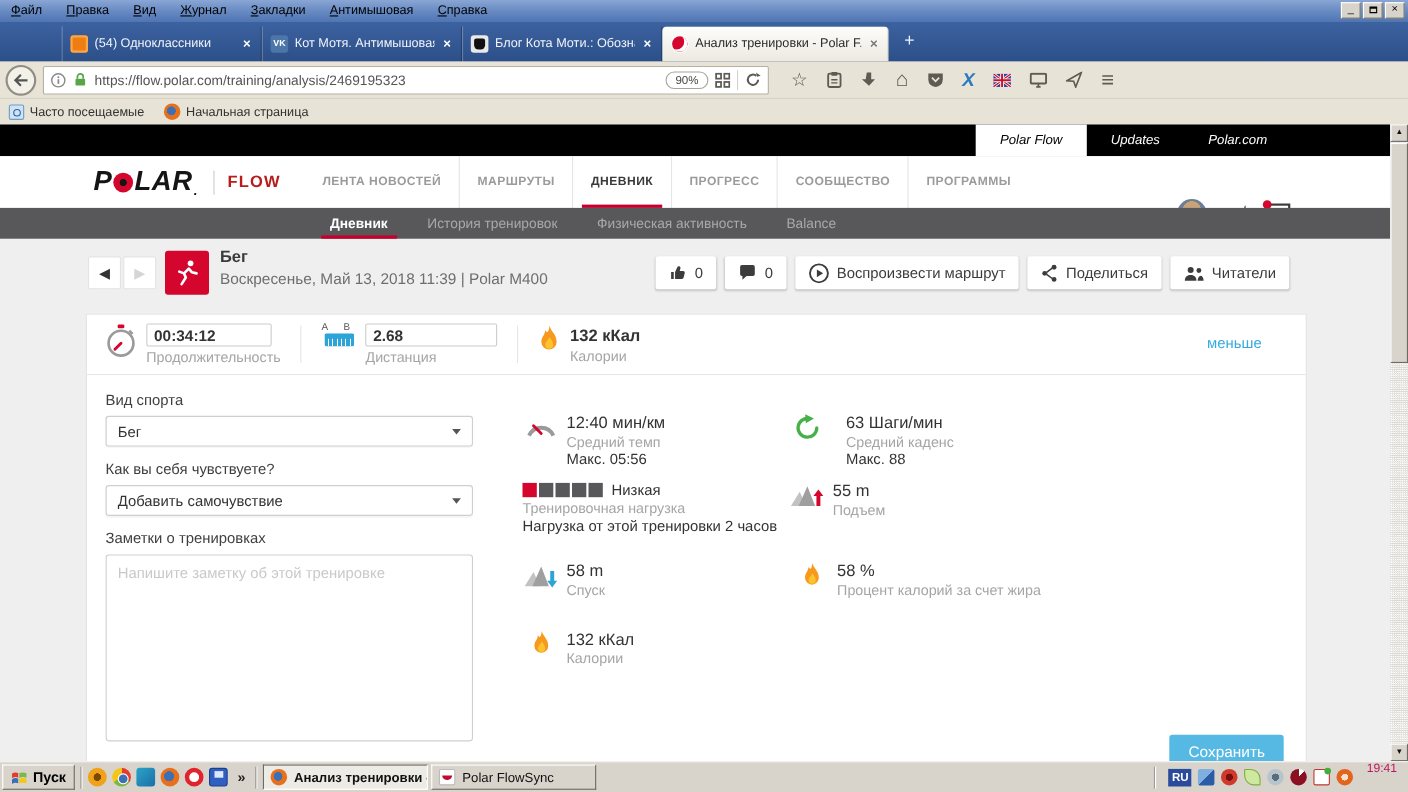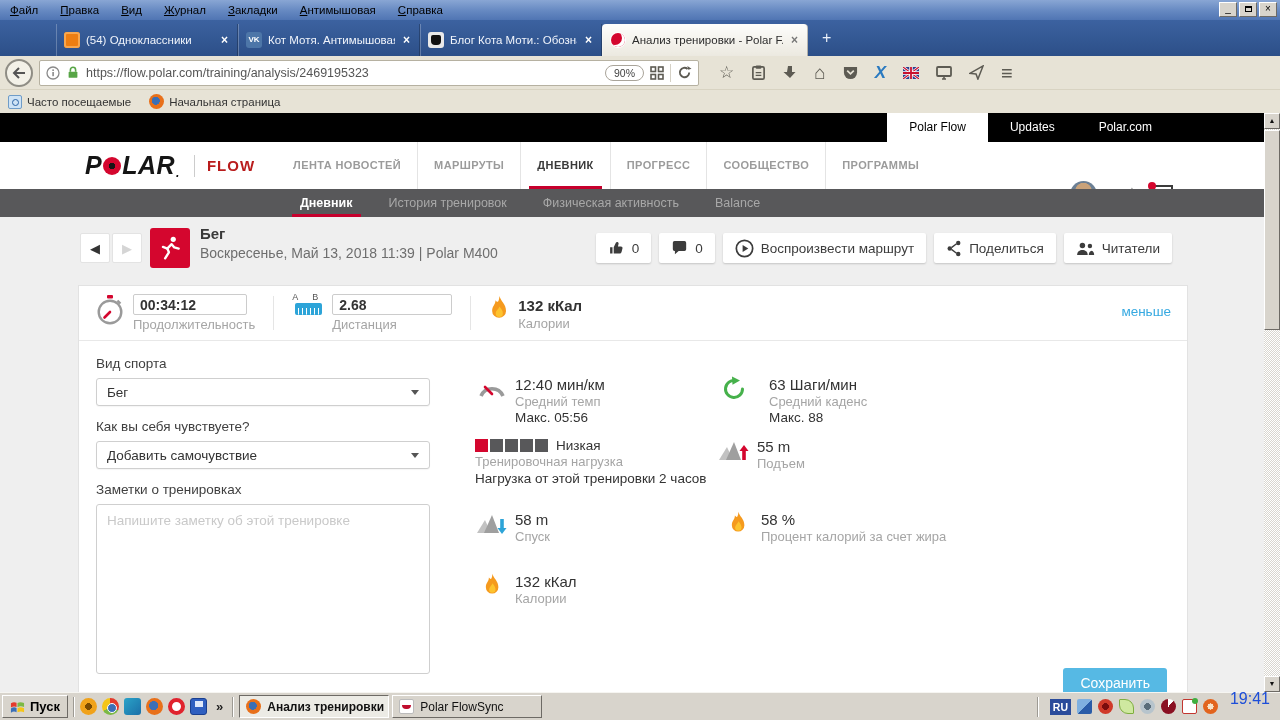--- a/index.html
+++ b/index.html
@@ -47,21 +47,21 @@
   #bookmarksbar { position:absolute; top:90px; left:0; width:1280px; height:23px; background:#e7e3d6; display:flex; align-items:center; gap:18px; padding-left:8px; font-size:11.5px; color:#333; }
   .bm-item { display:flex; align-items:center; gap:5px; }
   .bm-ico1 { width:14px; height:14px; background:#cfe3f5; border:1px solid #6f9cc8; border-radius:2px; position:relative; }
   .bm-ico1::after { content:""; position:absolute; left:3px; top:3px; width:5px; height:5px; border:1.5px solid #2c64a5; border-radius:50%; }
   .ff-ico { width:15px; height:15px; border-radius:50%; background:radial-gradient(circle at 45% 45%, #3b6fb6 0 33%, #e8701a 36% 80%, #f6b02c 100%); }
 
   
   #viewport { position:absolute; top:113px; left:0; width:1280px; height:579px; background:#efefef; overflow:hidden; }
 
   #polar-topbar { position:absolute; top:0; left:0; width:1264px; height:29px; background:#000; display:flex; justify-content:flex-end; padding-right:90px; font-size:12px; }
-  .top-link { color:#fff; padding:0 22px; line-height:29px; }
+  .top-link { color:#fff; padding:0 22px; line-height:29px;font-style:italic; }
   .top-link.active { background:#fff; color:#000; }
 
   #polar-header { position:absolute; top:29px; left:0; width:1264px; height:47px; background:#fff; display:flex; align-items:center; padding-left:85px; }
   #logo { display:flex; align-items:center; font-style:italic; font-weight:bold; font-size:25px; letter-spacing:.5px; color:#151515; }
   .logo-o { width:18px; height:18px; border-radius:50%; margin:0 1px;
     background:radial-gradient(circle at 50% 50%, #151515 0 3px, #d4062e 3.5px 100%); color:transparent; overflow:hidden; font-size:10px; }
   .logo-dot { font-size:12px; align-self:flex-end; margin-left:1px; }
   .flow-sep { width:1px; height:22px; background:#ccc; margin:0 12px 0 14px; }
   #flow-label { font-size:15px; font-weight:bold; color:#b91c1c; letter-spacing:1px; margin-right:22px; }
   #main-nav { display:flex; align-items:center; height:47px; }
@@ -101,21 +101,21 @@
   .sum-group { display:flex; align-items:flex-start; gap:8px; }
   .sum-col { display:flex; flex-direction:column; }
   .sum-input { height:21px; font-size:14px; font-weight:bold; color:#333; border:1px solid #ccc; border-radius:2px; padding:0 6px; font-family:inherit; outline:none; }
   .sum-label { font-size:13px; color:#a5a5a5; margin-top:2px; }
   .sum-div { width:1px; height:34px; background:#e5e5e5; margin:0 18px; }
   .ruler-wrap { display:flex; flex-direction:column; align-items:center; margin-top:-2px; }
   .ab-label { font-size:9px; color:#555; letter-spacing:6px; margin-bottom:1px; white-space:nowrap; }
   .ruler-bar { width:27px; height:12px; background:#2da4d8; border-radius:2px;
     background-image:repeating-linear-gradient(90deg, transparent 0 3px, #fff 3px 4px); background-size:100% 55%; background-position:0 100%; background-repeat:no-repeat; background-color:#2da4d8; }
   .cal-value { font-size:15px; font-weight:bold; color:#333; }
-  #less-link { position:absolute; right:16px; top:18px; font-size:13.5px; color:#36a9e1; }
+  #less-link { position:absolute; right:40px; top:18px; font-size:13.5px; color:#36a9e1; }
 
   
   #form-col { position:absolute; left:17px; top:70px; width:334px; }
   .form-label { font-size:13.5px; color:#3f3f3f; margin-bottom:7px; }
   .select-box { height:28px; border:1px solid #cfcfcf; border-radius:3px; background:#fff; display:flex; align-items:center; padding:0 10px; font-size:13.5px; color:#333; margin-bottom:13px; box-shadow:0 1px 1px rgba(0,0,0,.04); }
   .select-box .sel-text { flex:1; }
   #notes-area { width:334px; height:170px; border:1px solid #cfcfcf; border-radius:3px; padding:8px 10px; font-size:13.5px; font-family:inherit; color:#333; resize:none; outline:none; }
   #notes-area::placeholder { color:#c9c9c9; }
 
   
@@ -163,21 +163,21 @@
   #lang-box { width:21px; height:16px; background:#2a4b9b; color:#fff; font-size:10.5px; font-weight:bold; text-align:center; line-height:16px; }
   .tray-ico { width:15px; height:15px; border-radius:2px; }
   .tr-net { background:linear-gradient(135deg,#7fb0e0 50%,#2a5ca8 50%); }
   .tr-bug { border-radius:50%; background:radial-gradient(circle,#7a0d0d 0 30%,#d03a2a 32% 100%); }
   .tr-leaf { background:#cfe8a0; border:1px solid #7fae3f; border-radius:1px 60% 1px 60%; }
   .tr-cam { border-radius:50%; background:radial-gradient(circle,#5a6d7a 0 30%,#b7c4cc 32% 100%); }
   .tr-disc { border-radius:50%; background:conic-gradient(#fff 0 12%, #8a1022 0 100%); }
   .tr-card { background:#fff; border:1px solid #c2362f; position:relative; }
   .tr-card::after { content:""; position:absolute; right:-2px; top:-2px; width:6px; height:6px; border-radius:50%; background:#3fae3f; }
   .tr-orange { border-radius:50%; background:radial-gradient(circle,#f6e2c8 0 28%,#e2641e 30% 100%); }
-  #clock { font-size:16px; color:#1d4ed8; margin:0 4px 16px 6px; }
+  #clock { font-size:11px; color:#be185d; margin:0 4px 16px 6px; }
 
   svg { display:block; }
 </style>
 </head>
 <body>
 
 <div id="menubar">
   <span class="menu-item">Файл</span>
   <span class="menu-item">Правка</span>
   <span class="menu-item">Вид</span>

